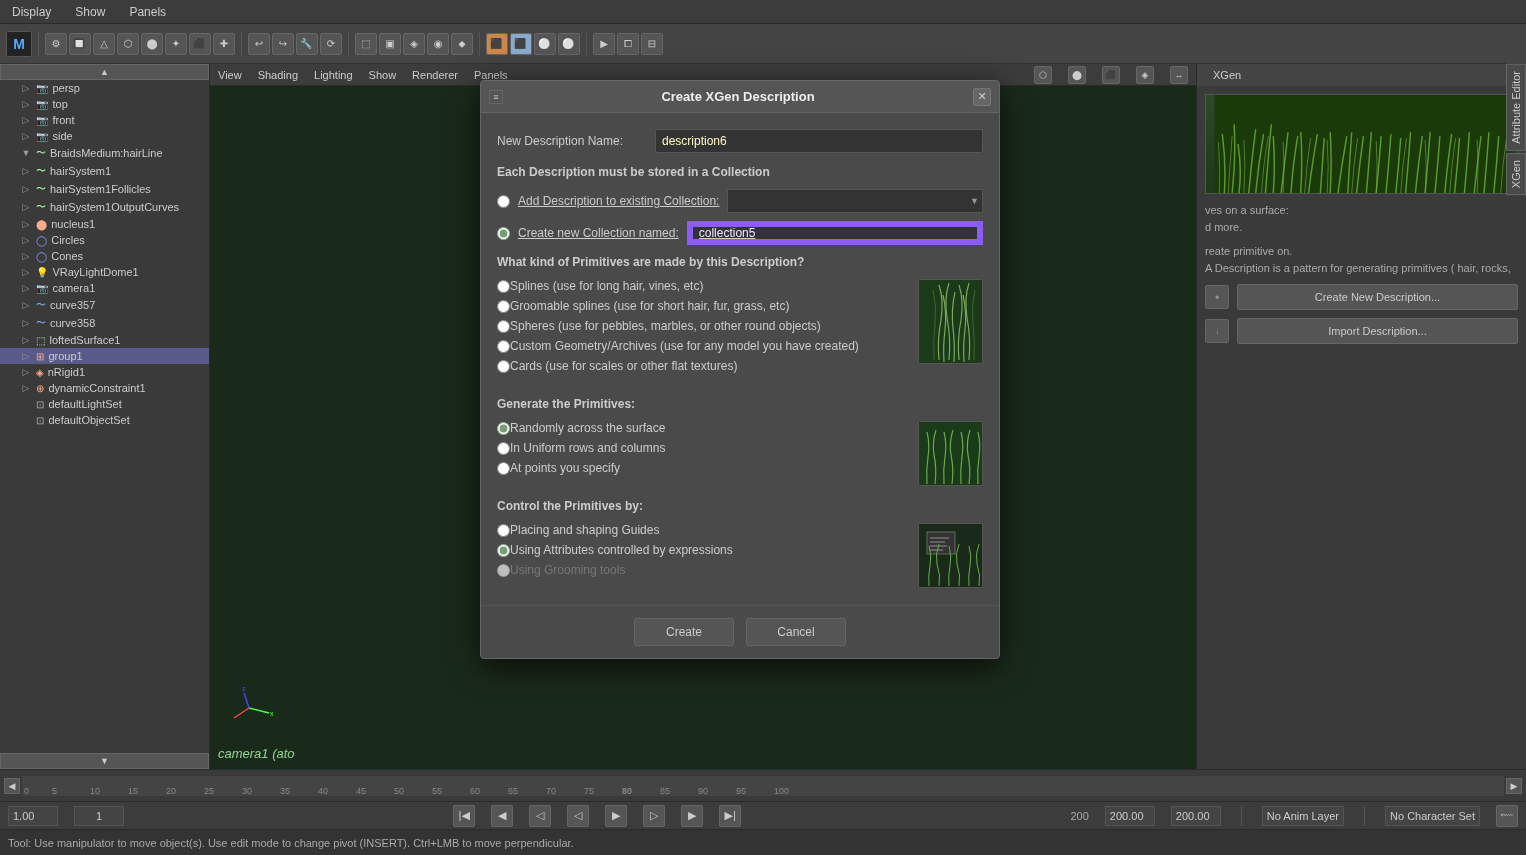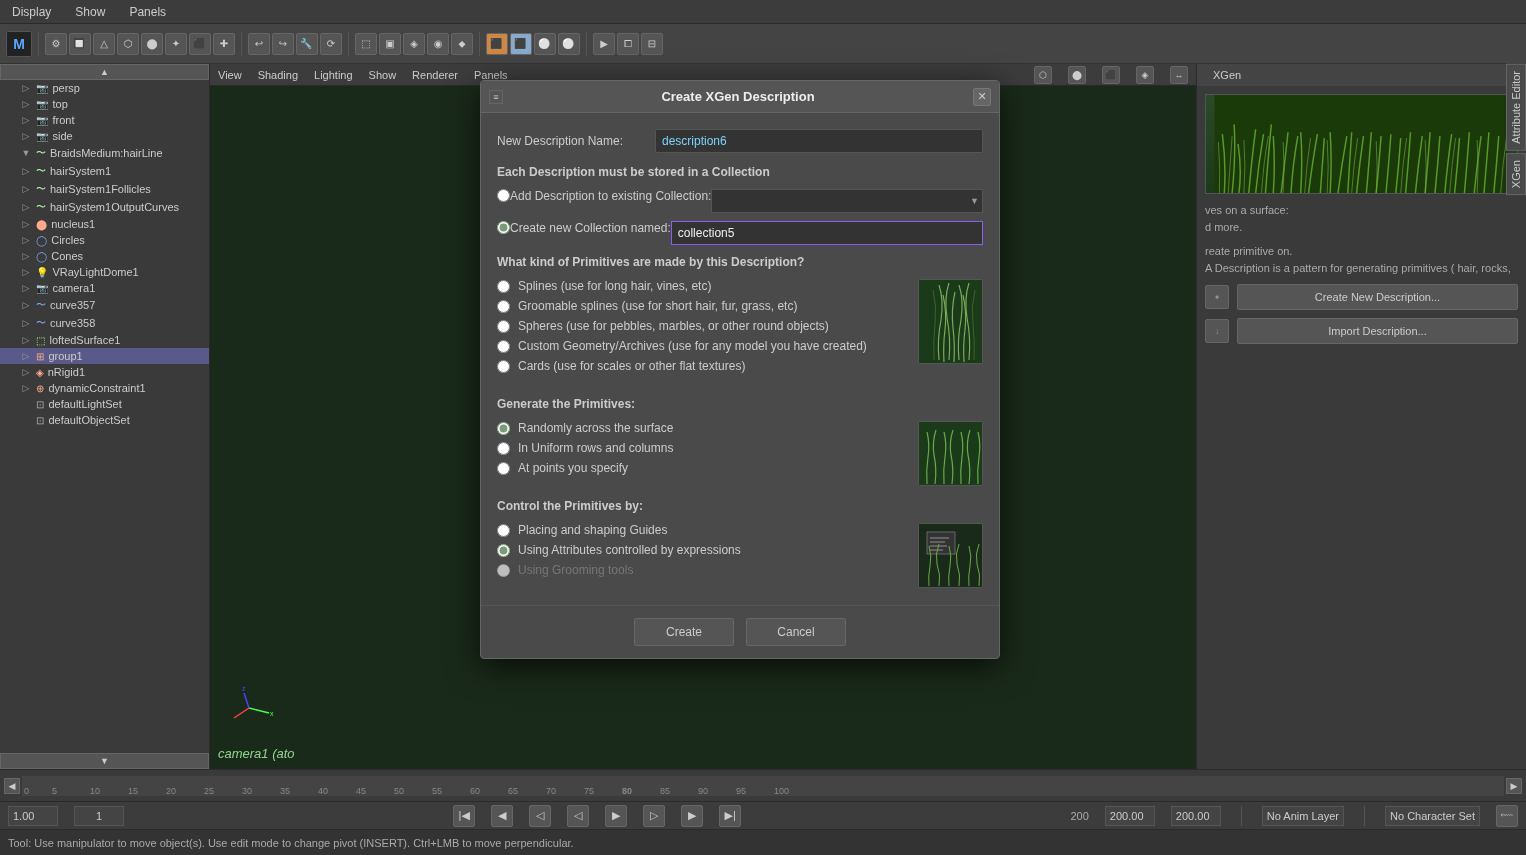--- a/index.html
+++ b/index.html
@@ -299,61 +299,61 @@
       font-size: 12px;
       color: #ccc;
       white-space: nowrap;
       min-width: 150px;
     }
     .form-input {
       flex: 1;
       height: 24px;
       background: #333;
       border: 1px solid #555;
-      color: #7dd3fc;
+      color: #fef9c3;
       padding: 0 6px;
       font-size: 12px;
       border-radius: 2px;
     }
     .section-header {
       font-size: 12px;
       color: #ccc;
       font-weight: bold;
       margin-bottom: 10px;
       margin-top: 4px;
     }
     .radio-group {
       display: flex;
       flex-direction: column;
       gap: 6px;
       margin-bottom: 12px;
     }
     .radio-row {
       display: flex;
       align-items: center;
-      gap: 8px;
     }
     .radio-input {
       width: 13px;
       height: 13px;
       accent-color: #7a9a7a;
       cursor: pointer;
     }
     .radio-label {
       font-size: 12px;
       color: #ccc;
     }
     .radio-label.disabled {
       color: #777;
     }
     .collection-row {
       display: flex;
-      align-items: flex-start;
-      gap: 0;
+      align-items: center;
+      gap: 8px;
       margin-bottom: 8px;
+      text-decoration: underline;
     }
     .collection-select {
       flex: 1;
       height: 24px;
       background: #333;
       border: 1px solid #555;
       color: #999;
       padding: 0 4px;
       font-size: 11px;
     }
@@ -377,21 +377,21 @@
       top: 50%;
       transform: translateY(-50%);
       font-size: 9px;
       color: #999;
       pointer-events: none;
     }
     .collection-input {
       flex: 1;
       height: 24px;
       background: #333;
-      border: 1px solid #8b5cf6;
+      border: 6px solid #8b5cf6;
       color: #eee;
       padding: 0 6px;
       font-size: 12px;
     }
     .modal-footer {
       display: flex;
       justify-content: center;
       gap: 12px;
       padding: 12px 16px;
       border-top: 1px solid #555;

